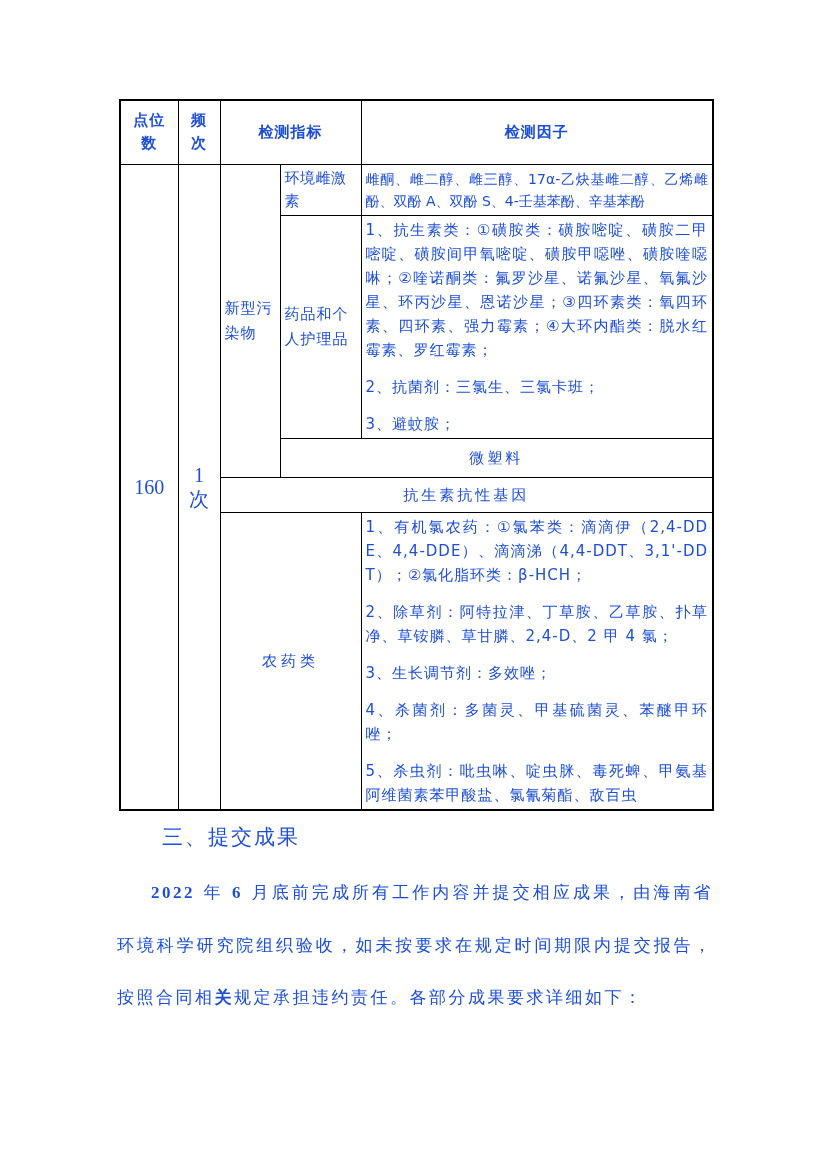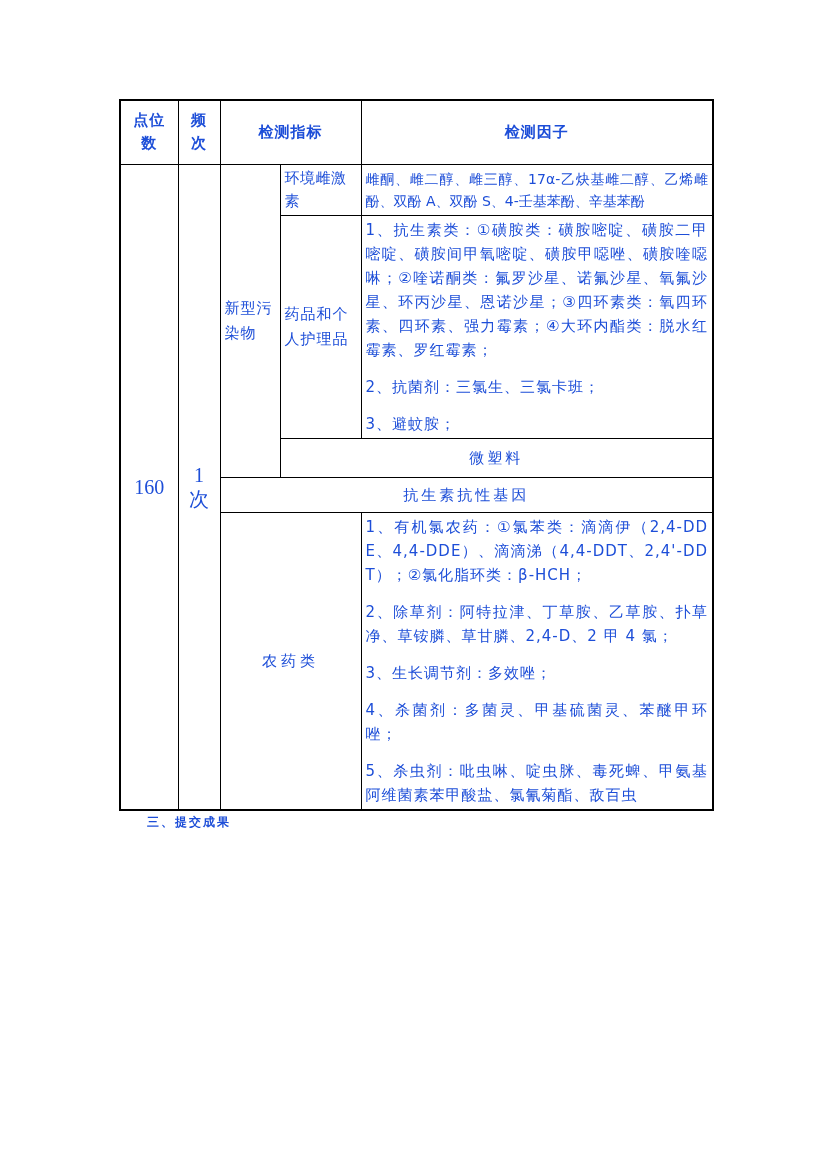--- a/index.html
+++ b/index.html
@@ -67,23 +67,23 @@
   .num { font-family: "Liberation Serif", "DejaVu Serif", serif; font-size: 20px; }
 
   
   .body-text {
     position: absolute;
     left: 117px;
     top: 808px;
     width: 596px;
   }
   .section-heading {
-    margin: 0;
-    font-size: 12px;
-    font-weight: bold;
+    margin: 15px;
+    font-size: 21px;
+    font-weight: normal;
     letter-spacing: 2px;
     line-height: 28px;
     text-indent: 30px;
   }
   .para {
     margin: 0;
     font-size: 17px;
     letter-spacing: 2.5px;
     line-height: 52px;
     text-align: justify;
@@ -137,27 +137,28 @@
         <td colspan="2" class="c-sp">微塑料</td>
       </tr>
 
       <tr class="r-arg">
         <td colspan="3" class="c-sp">抗生素抗性基因</td>
       </tr>
 
       <tr>
         <td colspan="2" class="c-sp-wide">农药类</td>
         <td class="c-factors">
-            <p>1、有机氯农药：①氯苯类：滴滴伊（2,4-DDE、4,4-DDE）、滴滴涕（4,4-DDT、2,4'-DDT）；②氯化脂环类：β-HCH；</p>
+            <p>1、有机氯农药：①氯苯类：滴滴伊（2,4-DDE、4,4-DDE）、滴滴涕（4,4-DDT、3,1'-DDT）；②氯化脂环类：β-HCH；</p>
             <p>2、除草剂：阿特拉津、丁草胺、乙草胺、扑草净、草铵膦、草甘膦、2,4-D、2 甲 4 氯；</p>
             <p>3、生长调节剂：多效唑；</p>
             <p>4、杀菌剂：多菌灵、甲基硫菌灵、苯醚甲环唑；</p>
             <p>5、杀虫剂：吡虫啉、啶虫脒、毒死蜱、甲氨基阿维菌素苯甲酸盐、氯氰菊酯、敌百虫</p>
           </td>
       </tr>
     </tbody>
   </table>
 
   <div class="body-text">
     <h2 class="section-heading">三、提交成果</h2>
+    <p class="para indent"><span class="b n">2022</span><span> 年 </span><span class="b n">6</span><span> 月底前完成所有工作内容并提交相应成果，由海南省环境科学研究院组织验收，如未按要求在规定时间期限内提交报告，按照合同相</span><span class="b">关</span><span>规定承担违约责任。各部分成果要求详细如下：</span></p>
   </div>
 
 </div>
 
 </body></html>

